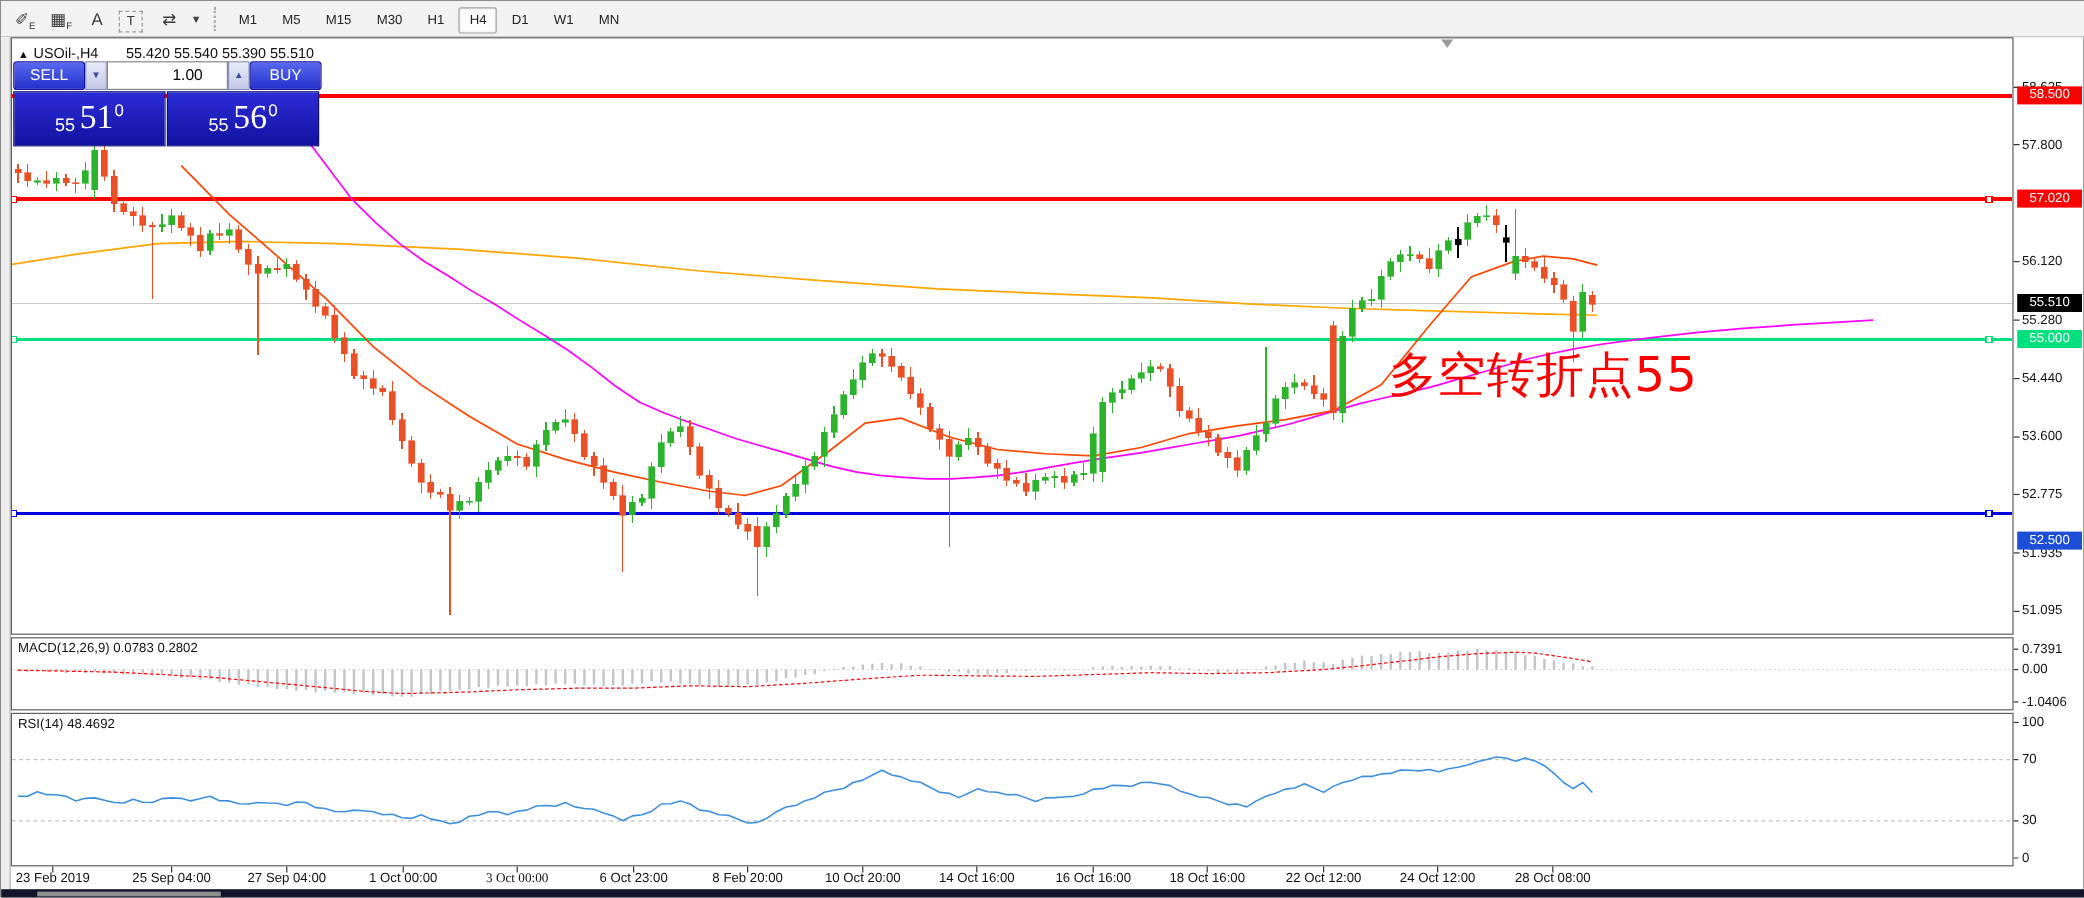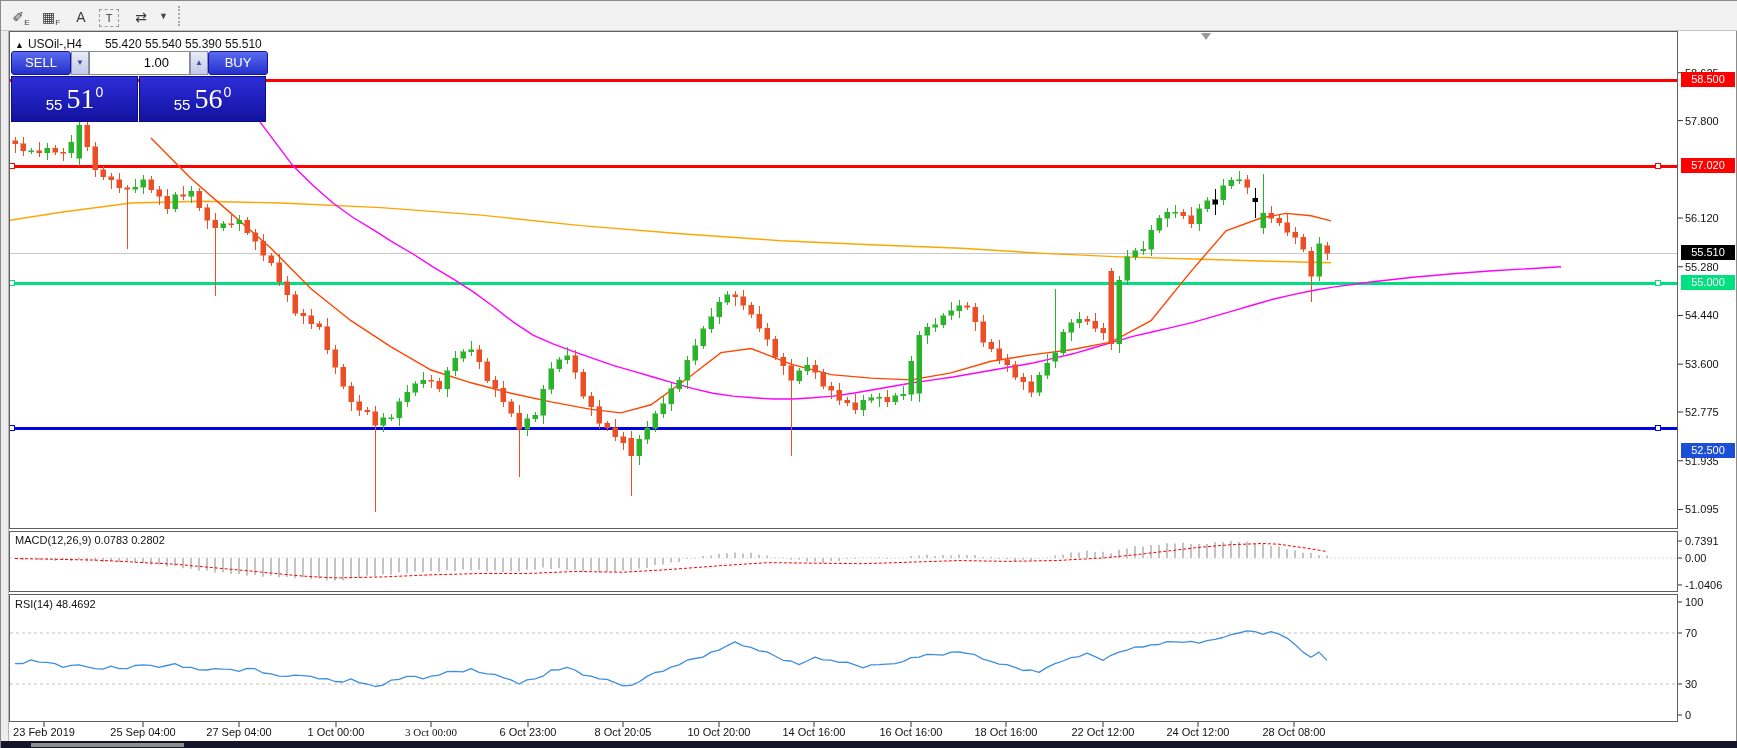--- a/index.html
+++ b/index.html
@@ -50,20 +50,21 @@
   #left-strip{position:absolute;left:0;top:30px;width:8px;height:710px;background:#ededed;border-right:1px solid #b5b5b5;box-sizing:border-box;}
 </style>
 </head>
 <body>
 
 <div id="app">
   <div class="toolbar">
     <span id="tb-icons"><span class="tb-icon">✐<sub>E</sub></span><span class="tb-icon">▦<sub>F</sub></span><span class="tb-icon">A</span><span class="tb-icon boxed">T</span><span class="tb-icon">⇄</span></span>
     <span class="caret">▼</span>
     <span class="grip"></span>
+    <span id="tf-group"><span class="tf-btn">M1</span><span class="tf-btn">M5</span><span class="tf-btn">M15</span><span class="tf-btn">M30</span><span class="tf-btn">H1</span><span class="tf-btn active">H4</span><span class="tf-btn">D1</span><span class="tf-btn">W1</span><span class="tf-btn">MN</span></span>
   </div>
 
   <div id="left-strip"></div>
   <div id="main-pane" class="pane"></div>
   <div id="macd-pane" class="pane"></div>
   <div id="rsi-pane" class="pane"></div>
 
   <svg id="overlay" width="1737" height="748" viewBox="0 0 1737 748">
     <defs>
       <clipPath id="clipMain">
@@ -652,20 +653,21 @@
         <span class="qp-sm">55</span>
         <span class="qp-big">56</span>
         <span class="qp-sup">0</span>
       </div>
     </div>
   </div>
 
   <div class="pane-label" style="left:14px;top:533px;">MACD(12,26,9) 0.0783 0.2802</div>
   <div class="pane-label" style="left:14px;top:597px;">RSI(14) 48.4692</div>
 
+  <div id="annotation">多空转折点55</div>
   <div id="scroll-marker"></div>
 
   <div id="axis-labels">
       <div class="p-tick" style="top: 64.75px;">58.625</div>
       <div class="p-tick" style="top: 112.6px;">57.800</div>
       <div class="p-tick" style="top: 210.04px;">56.120</div>
       <div class="p-tick" style="top: 258.76px;">55.280</div>
       <div class="p-tick" style="top: 307.48px;">54.440</div>
       <div class="p-tick" style="top: 356.2px;">53.600</div>
       <div class="p-tick" style="top: 404.05px;">52.775</div>
@@ -682,21 +684,21 @@
       <div class="i-tick" style="top: 595px;">100</div>
       <div class="i-tick" style="top: 626px;">70</div>
       <div class="i-tick" style="top: 677px;">30</div>
       <div class="i-tick" style="top: 708px;">0</div>
       <div class="d-label" style="left: 43px;">23 Feb 2019</div>
       <div class="d-label" style="left: 142px;">25 Sep 04:00</div>
       <div class="d-label" style="left: 238px;">27 Sep 04:00</div>
       <div class="d-label" style="left: 335px;">1 Oct 00:00</div>
       <div class="d-label" style="left: 430px; font-family: Liberation Serif, serif;">3 Oct 00:00</div>
       <div class="d-label" style="left: 527px;">6 Oct 23:00</div>
-      <div class="d-label" style="left: 622px;">8 Oct 20:05</div>
+      <div class="d-label" style="left: 622px;">8 Feb 20:00</div>
       <div class="d-label" style="left: 718px;">10 Oct 20:00</div>
       <div class="d-label" style="left: 813px;">14 Oct 16:00</div>
       <div class="d-label" style="left: 910px;">16 Oct 16:00</div>
       <div class="d-label" style="left: 1005px;">18 Oct 16:00</div>
       <div class="d-label" style="left: 1102px;">22 Oct 12:00</div>
       <div class="d-label" style="left: 1197px;">24 Oct 12:00</div>
       <div class="d-label" style="left: 1293px;">28 Oct 08:00</div>
     </div>
 
   <div id="bottom-bar">

